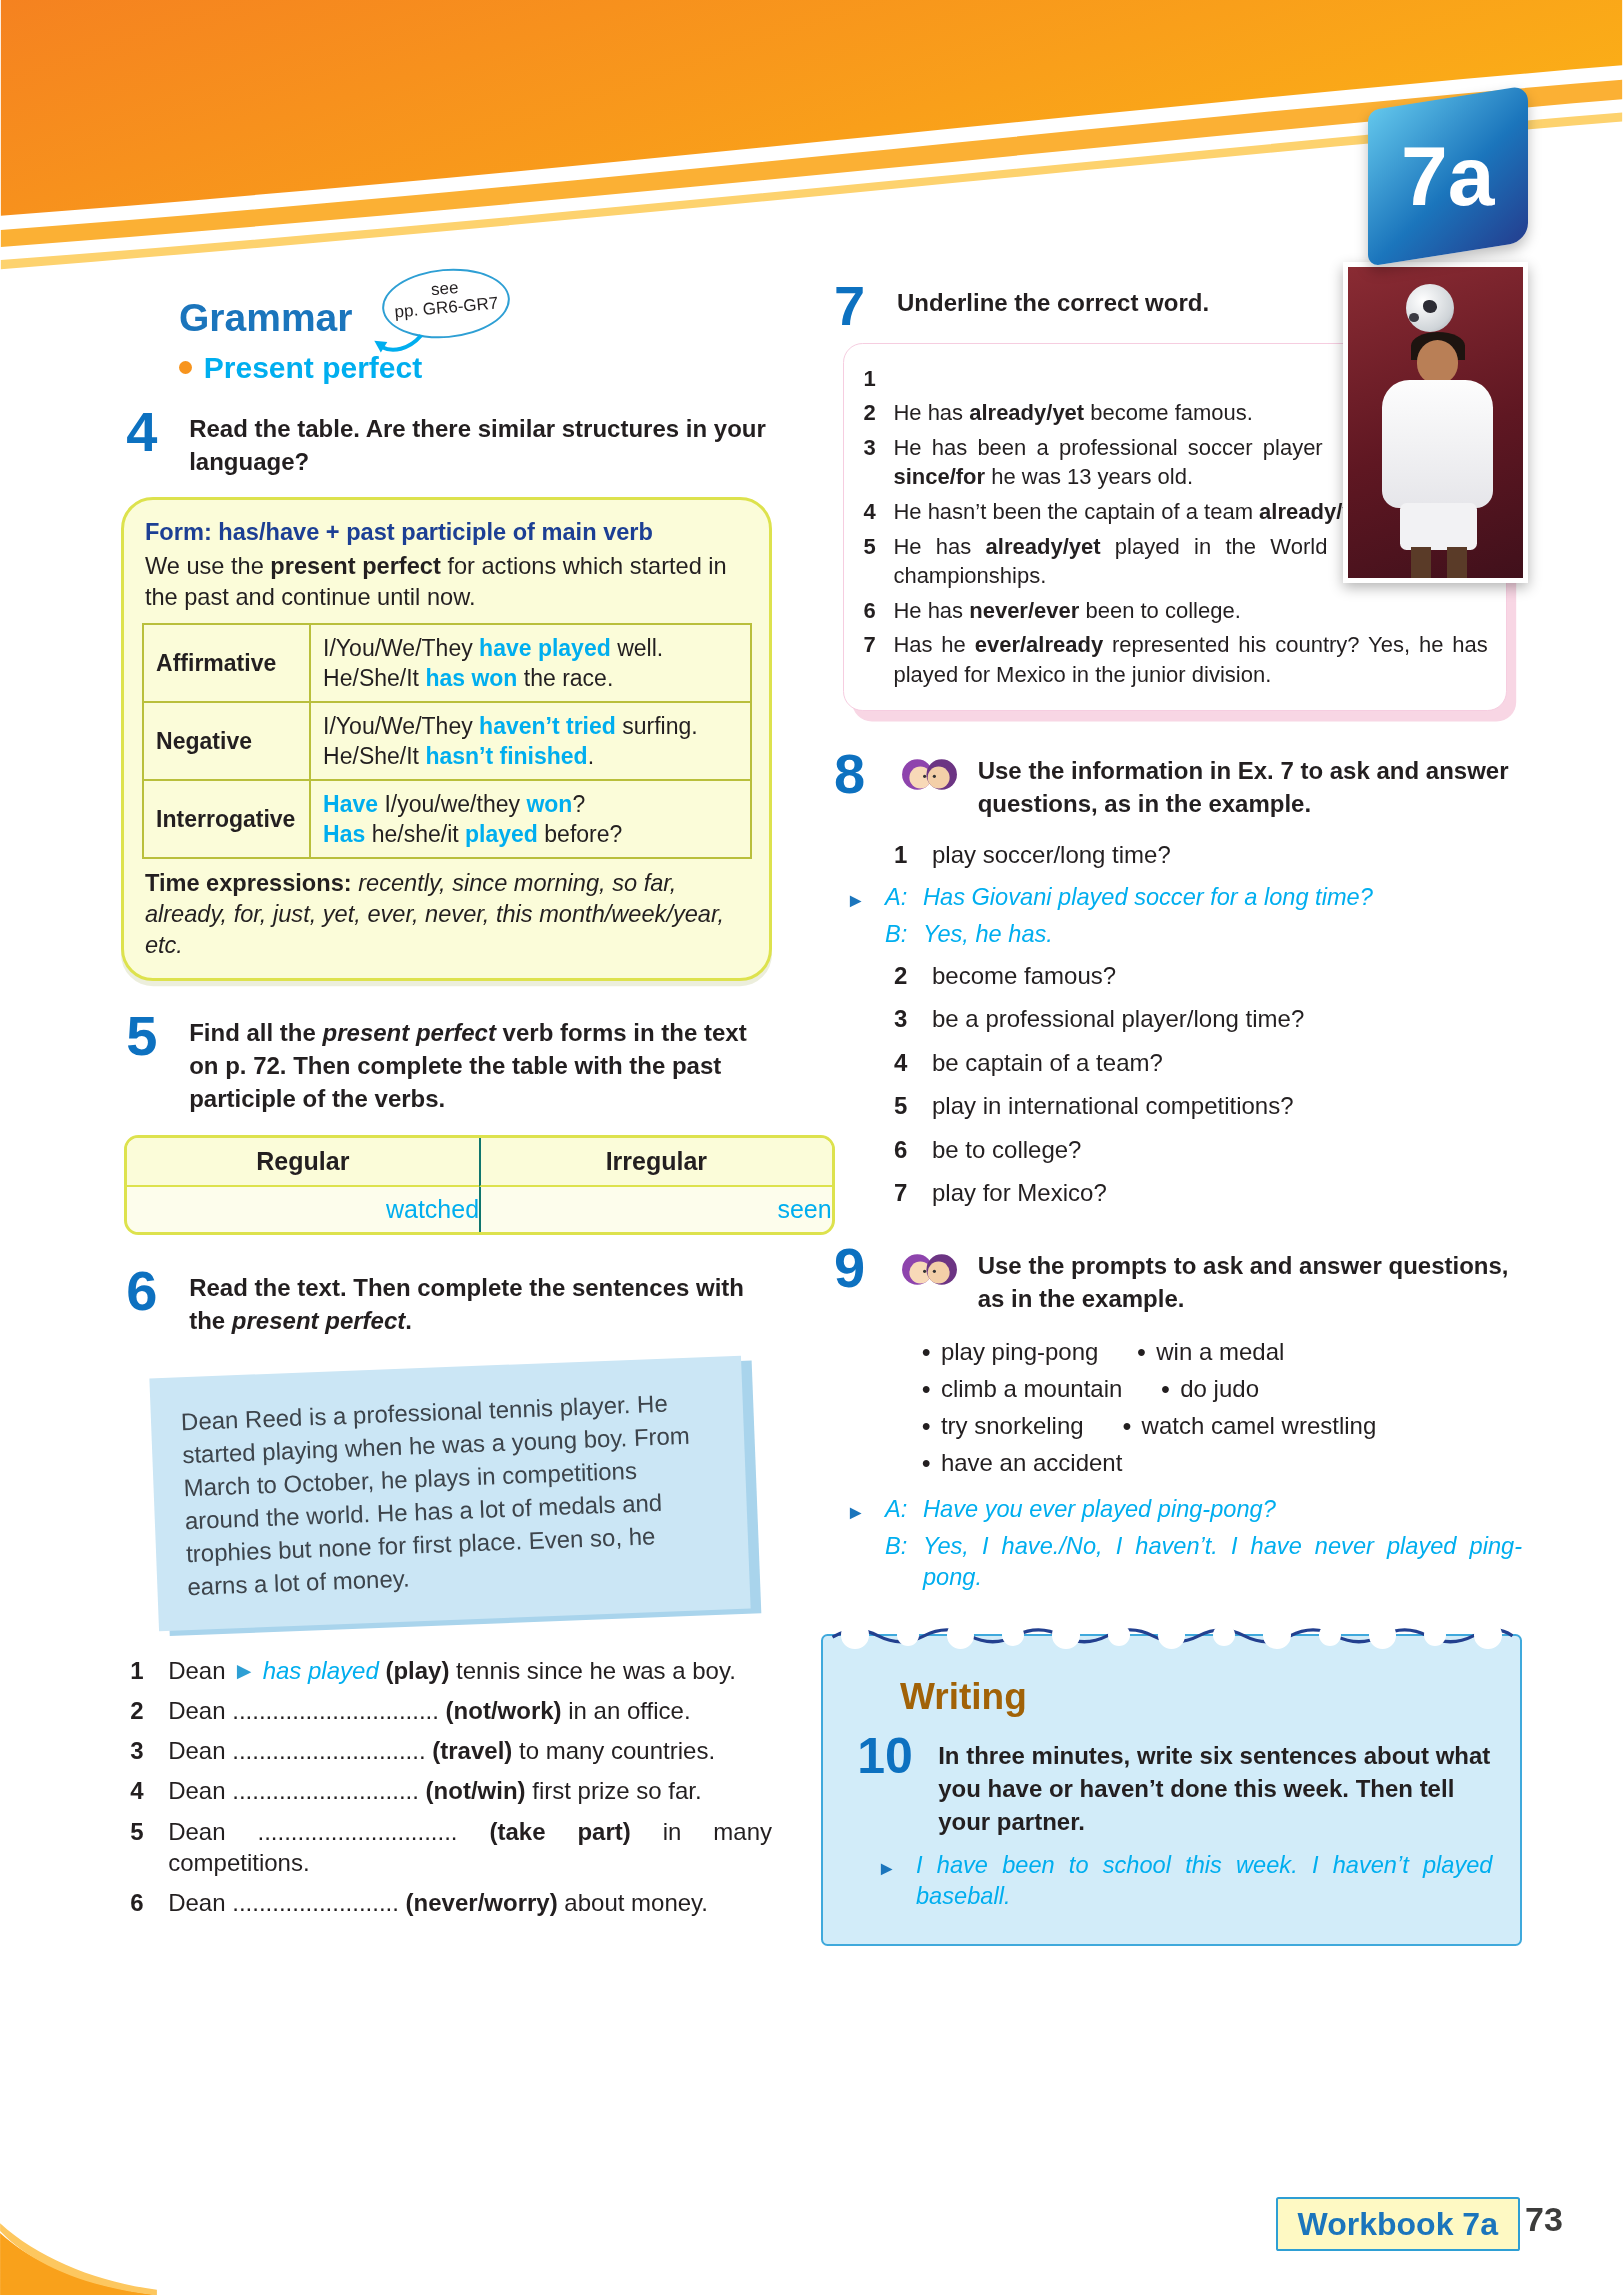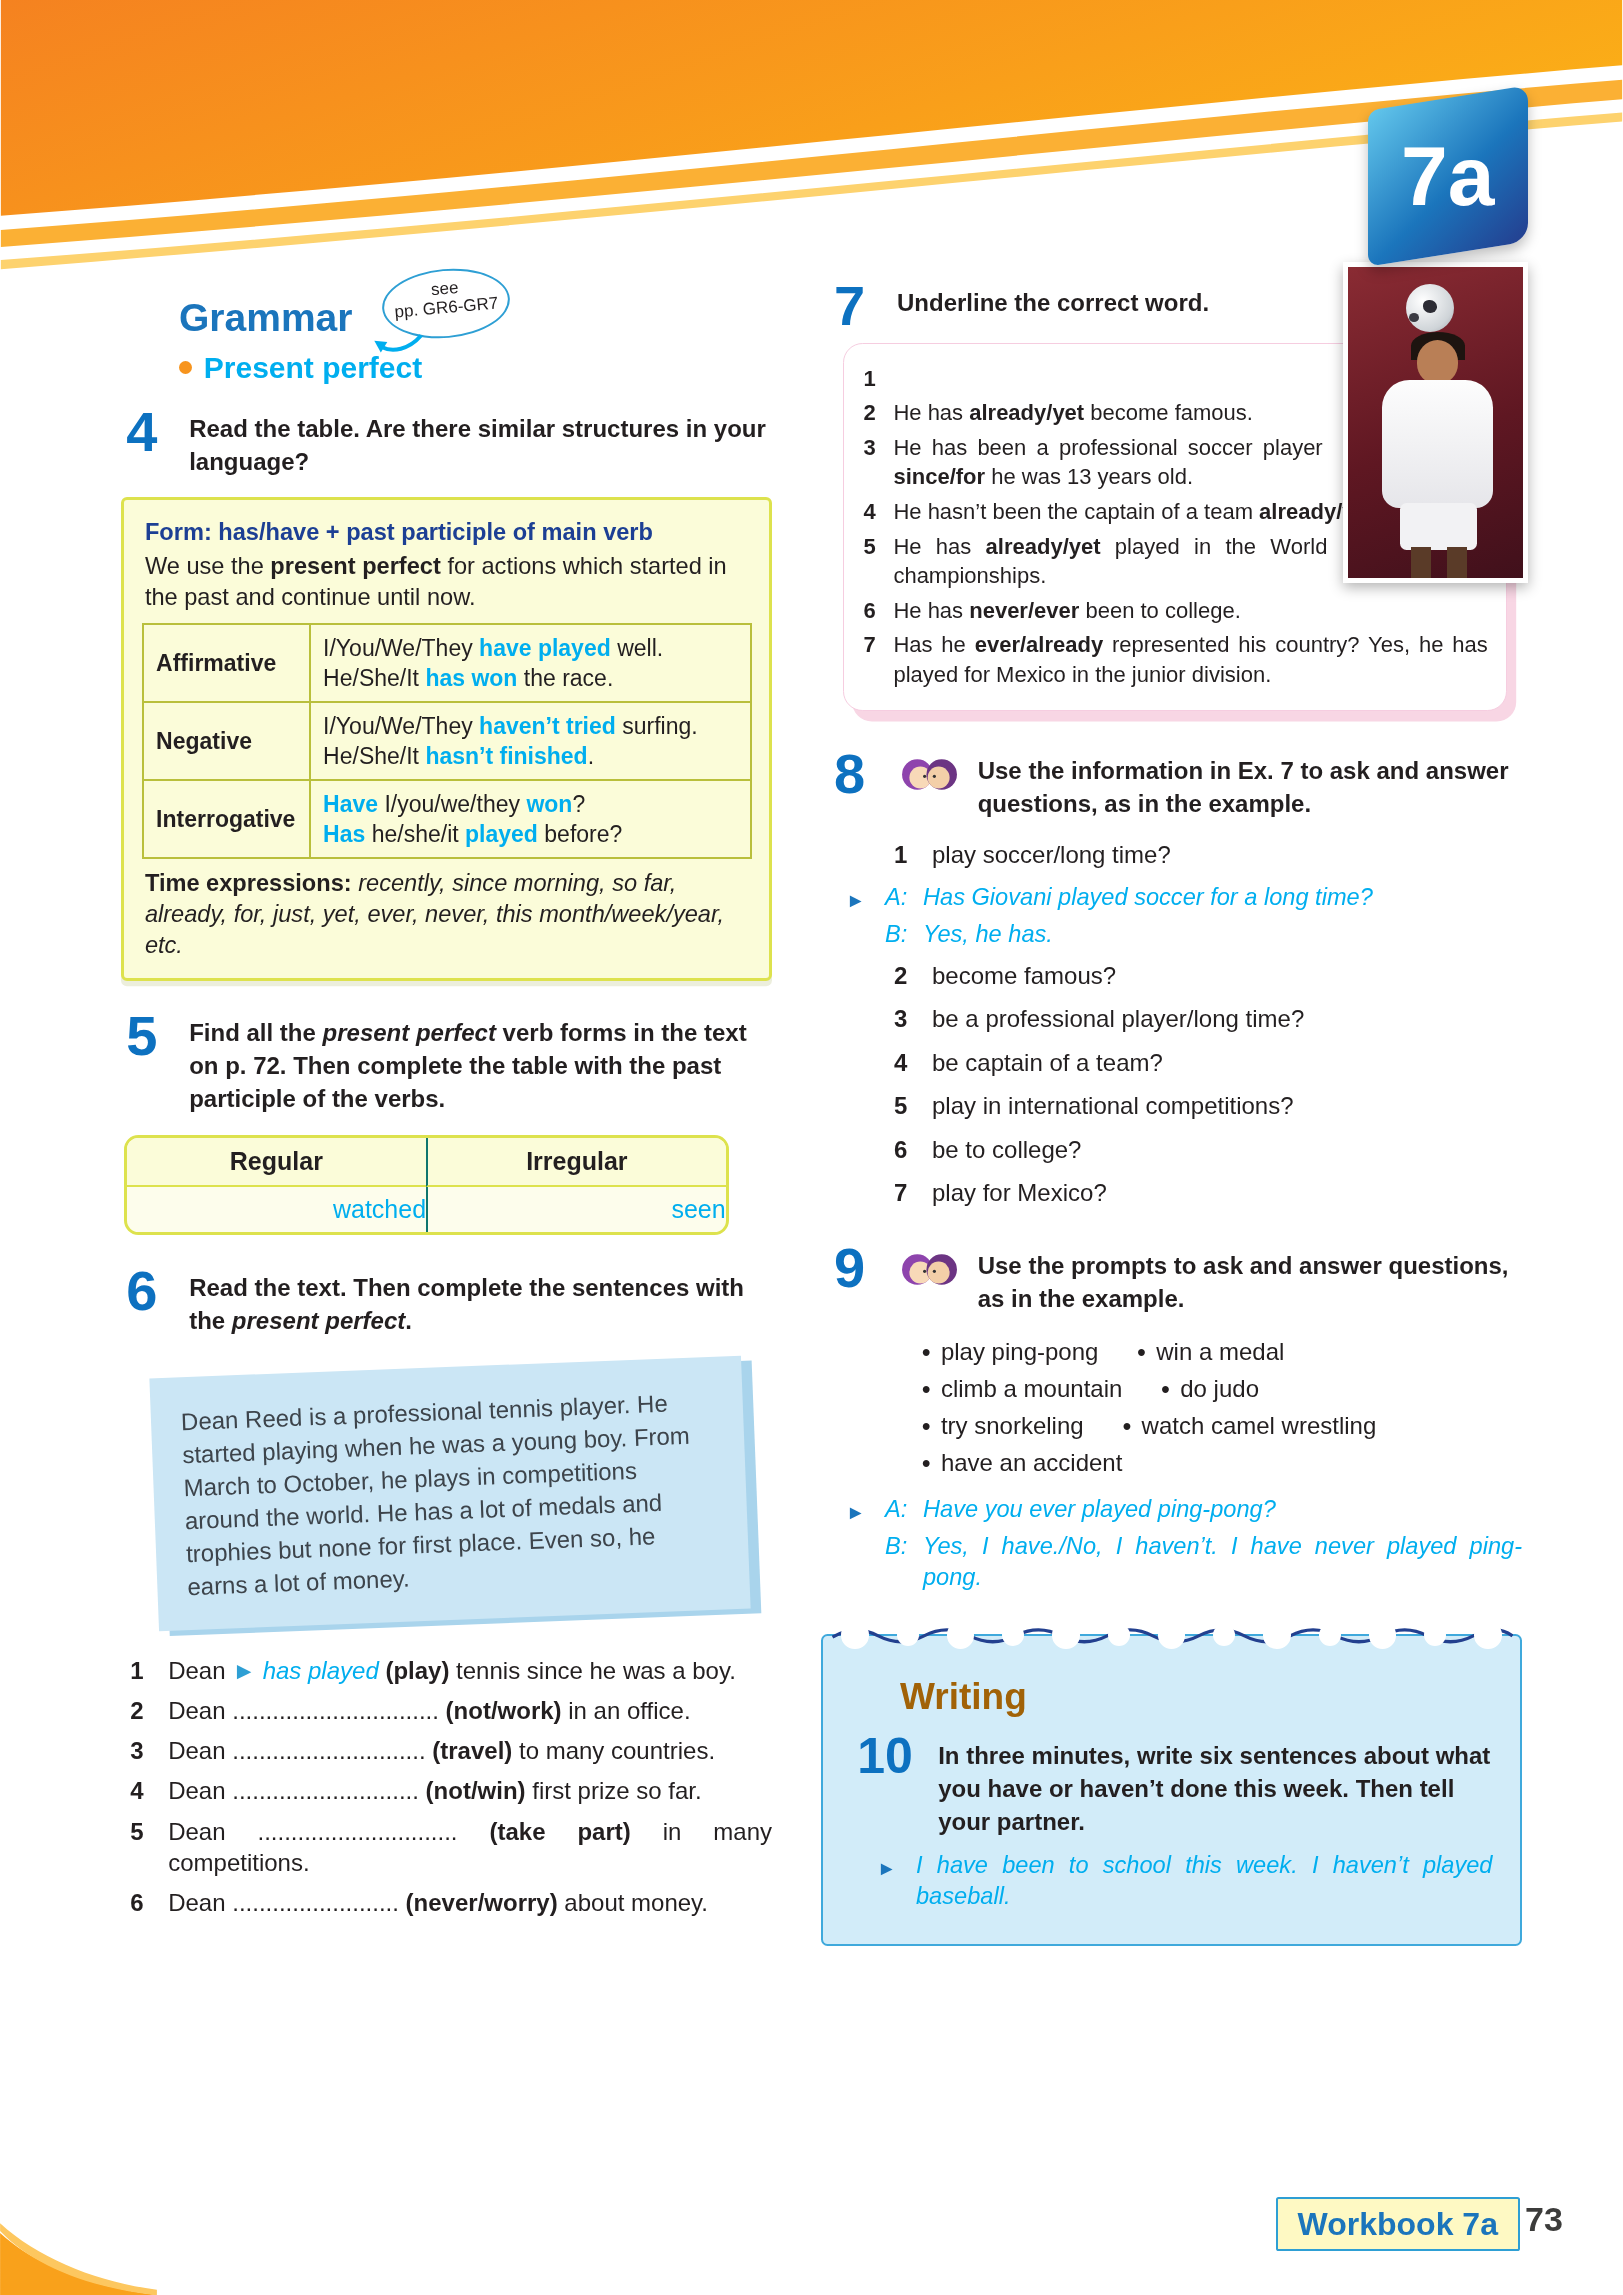--- a/index.html
+++ b/index.html
@@ -37,31 +37,31 @@
   .topic-line{margin-top:10.5px;display:flex;align-items:center;gap:11.8px}
   .bullet-dot{width:13px;height:13px;border-radius:50%;background:#f7941d;flex:none}
   .topic{font-size:30px;font-weight:700;color:#00aeef}
 
   
   .ex{display:flex;gap:13px;margin:0 0 19.6px 5.2px}
   .ex-num{font-size:56px;line-height:.9;font-weight:700;color:#0d71c0;width:50px;flex:none}
   .ex-instr{font-size:24px;line-height:33px;font-weight:700;padding-top:5.2px;flex:1}
 
   
-  .grammar-box{background:#fbfcd9;border:3.3px solid #dde24d;border-radius:6px;padding:17px 17px 14.4px 18.3px;
+  .grammar-box{background:#fbfcd9;border:3.3px solid #dde24d;border-radius:32px;padding:17px 17px 14.4px 18.3px;
     margin:3.9px 0 30px 0;box-shadow:0 5.2px 0 rgba(150,160,60,.18)}
   .gb-title{font-size:23.6px;font-weight:700;color:#1c3f94;margin:1.3px 0 5.2px 2.6px}
   .gb-intro{font-size:23.6px;line-height:31px;margin-left:2.6px}
   .gb-table{width:100%;border-collapse:collapse;margin:10.5px 0 9.2px}
   .gb-table td{border:2px solid #b9bf3c;padding:7.9px 11.8px;font-size:23px;line-height:30px;vertical-align:middle}
   .gb-table td.lbl{font-weight:700;width:167px}
   .gb-time{font-size:23.6px;line-height:31px;margin:3.9px 0 2.6px 2.6px}
 
   
-  .pp-table{display:grid;grid-template-columns:1fr 1fr;width:605px;margin:2.6px 0 31px 2.6px;
+  .pp-table{display:grid;grid-template-columns:1fr 1fr;width:711px;margin:2.6px 0 31px 2.6px;
     border:3.3px solid #dde24d;border-radius:14.4px;overflow:hidden;background:#fdfdec}
   .pp-h{background:#fbfcd9;border-bottom:2px solid #dde24d;font-weight:700;font-size:25px;text-align:center;padding:9.2px 0;color:#231f20}
   .pp-r{border-left:2px solid #0f766e}
   .pp-v{color:#00aeef;font-weight:400;font-size:25px;text-align:right;padding:7.9px 0}
 
   
   .dean-box{width:592px;margin:30px 0 35px 33px;padding:27.5px 30px;background:#cbe6f5;
     transform:rotate(-2.2deg);color:#3d444b;font-size:24px;line-height:33px;
     box-shadow:10.5px 5.2px 0 #a9d4ec}
   

